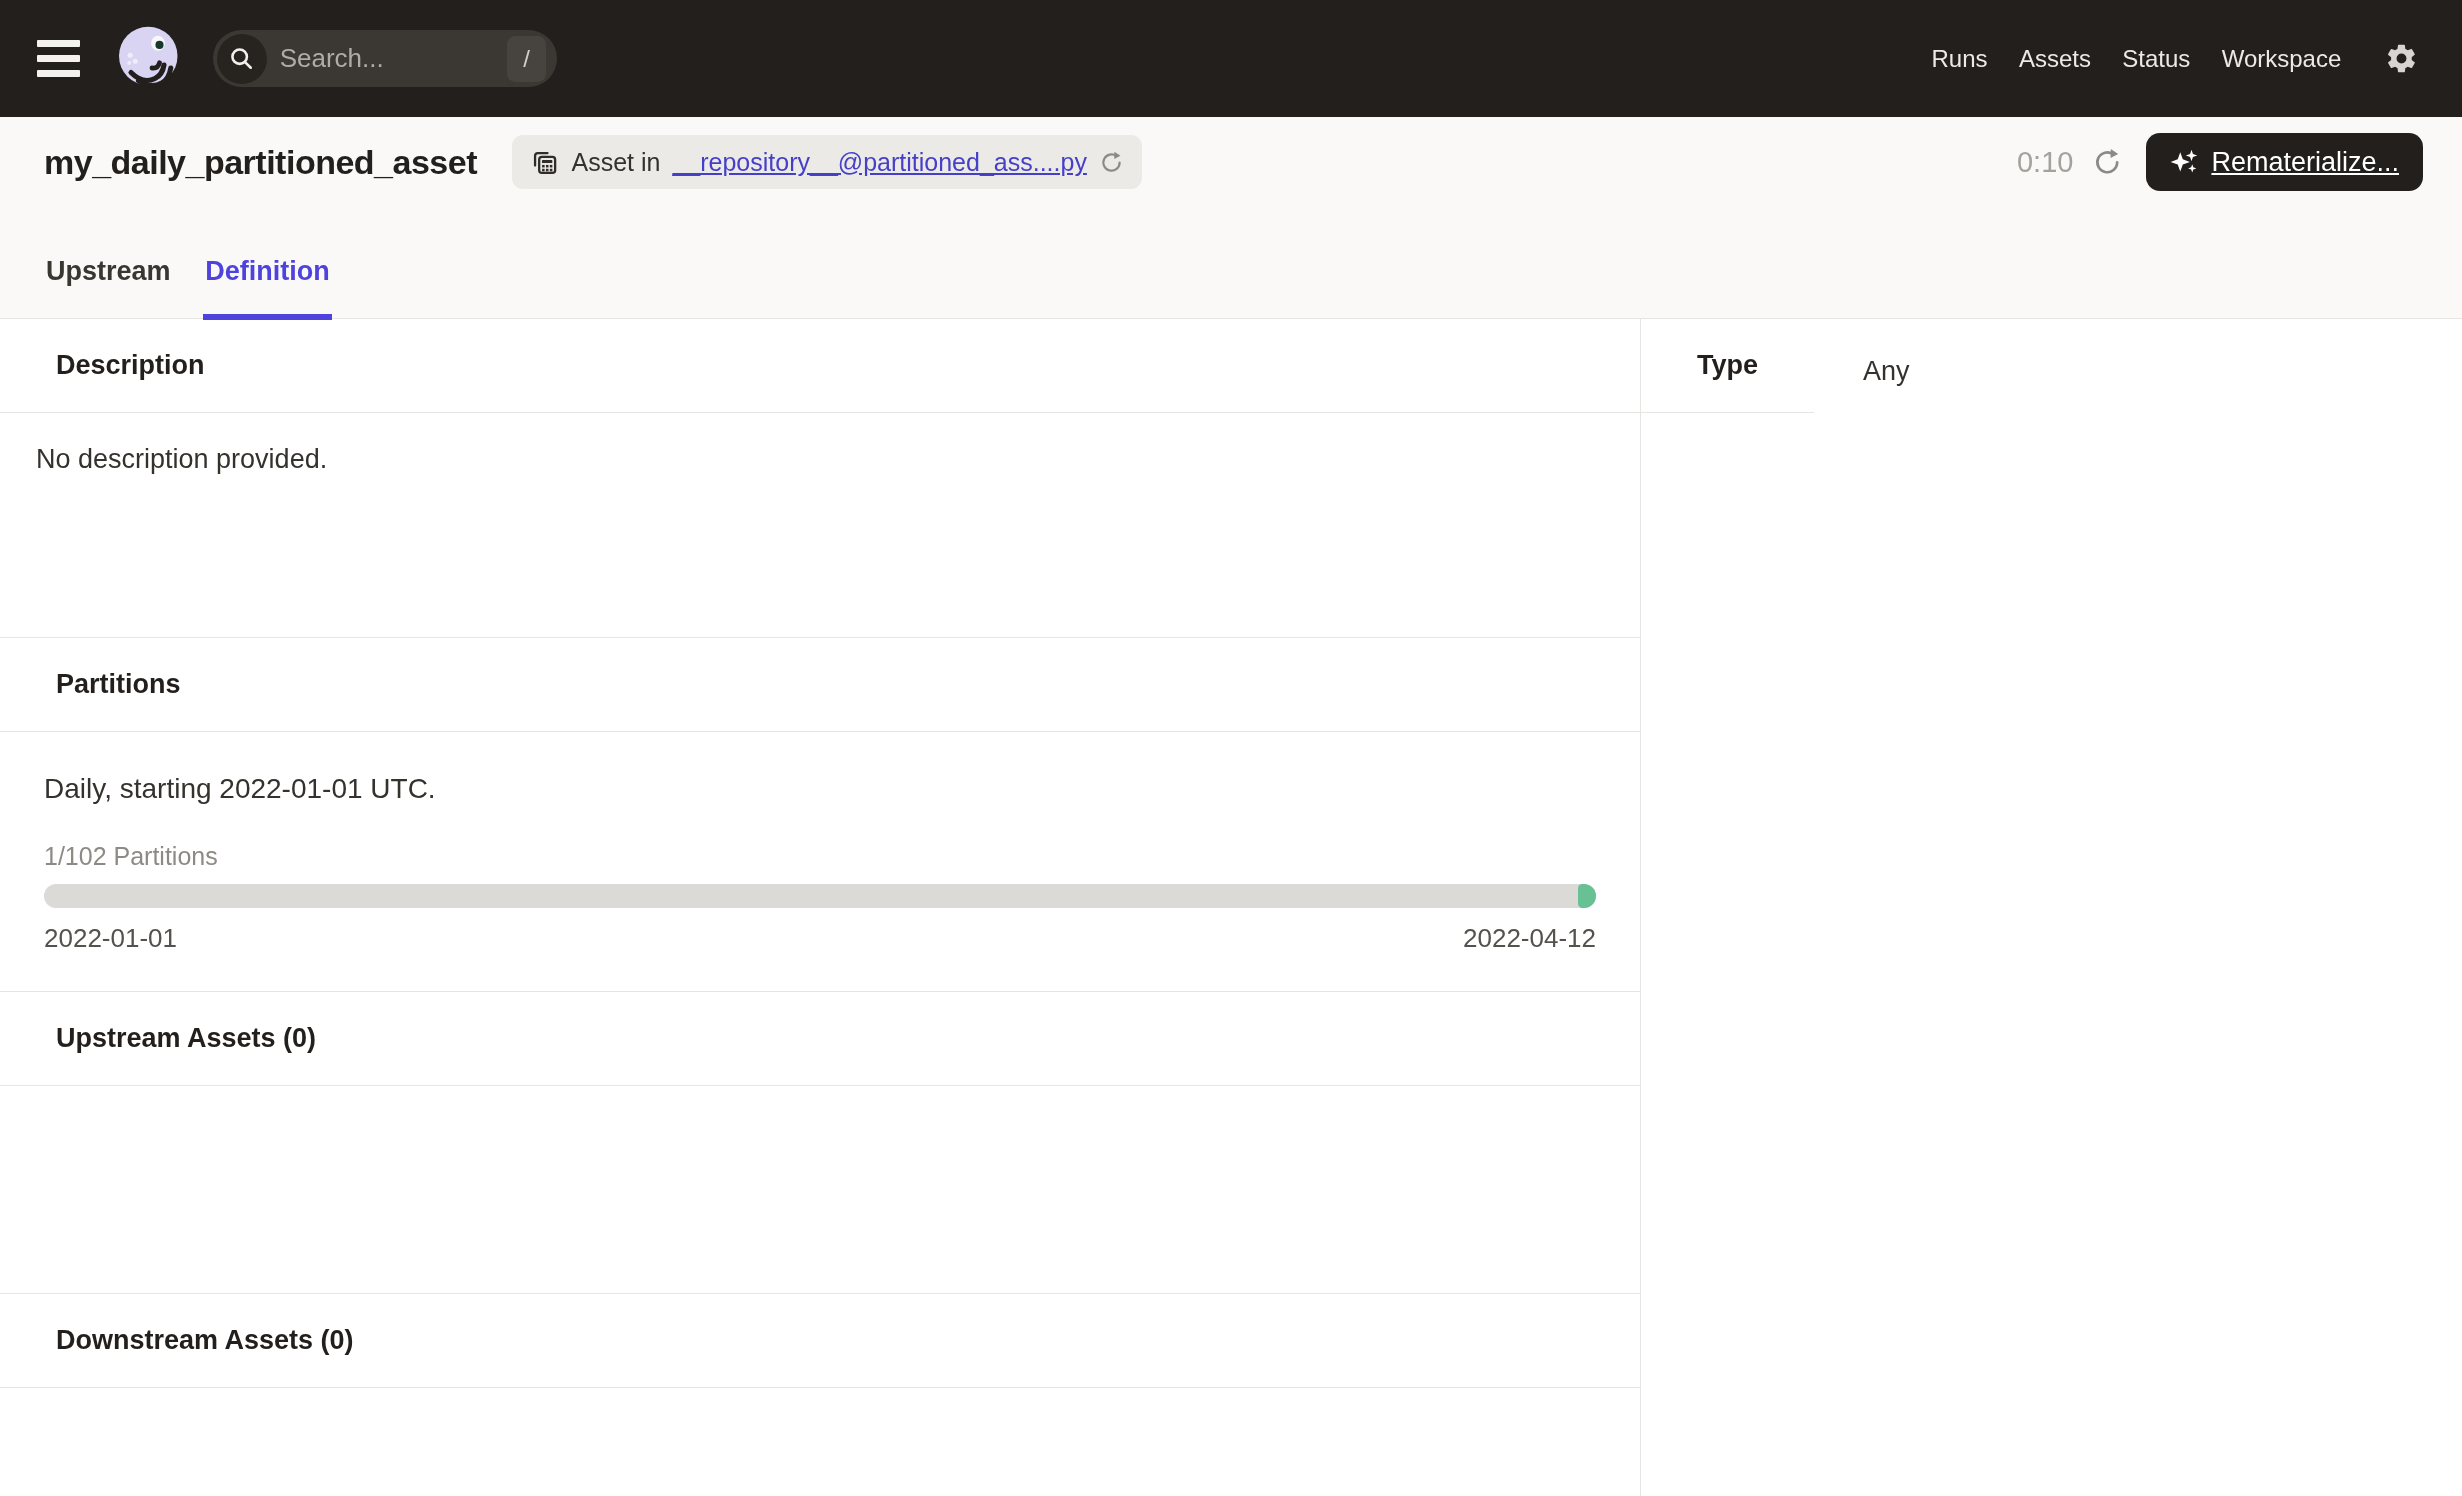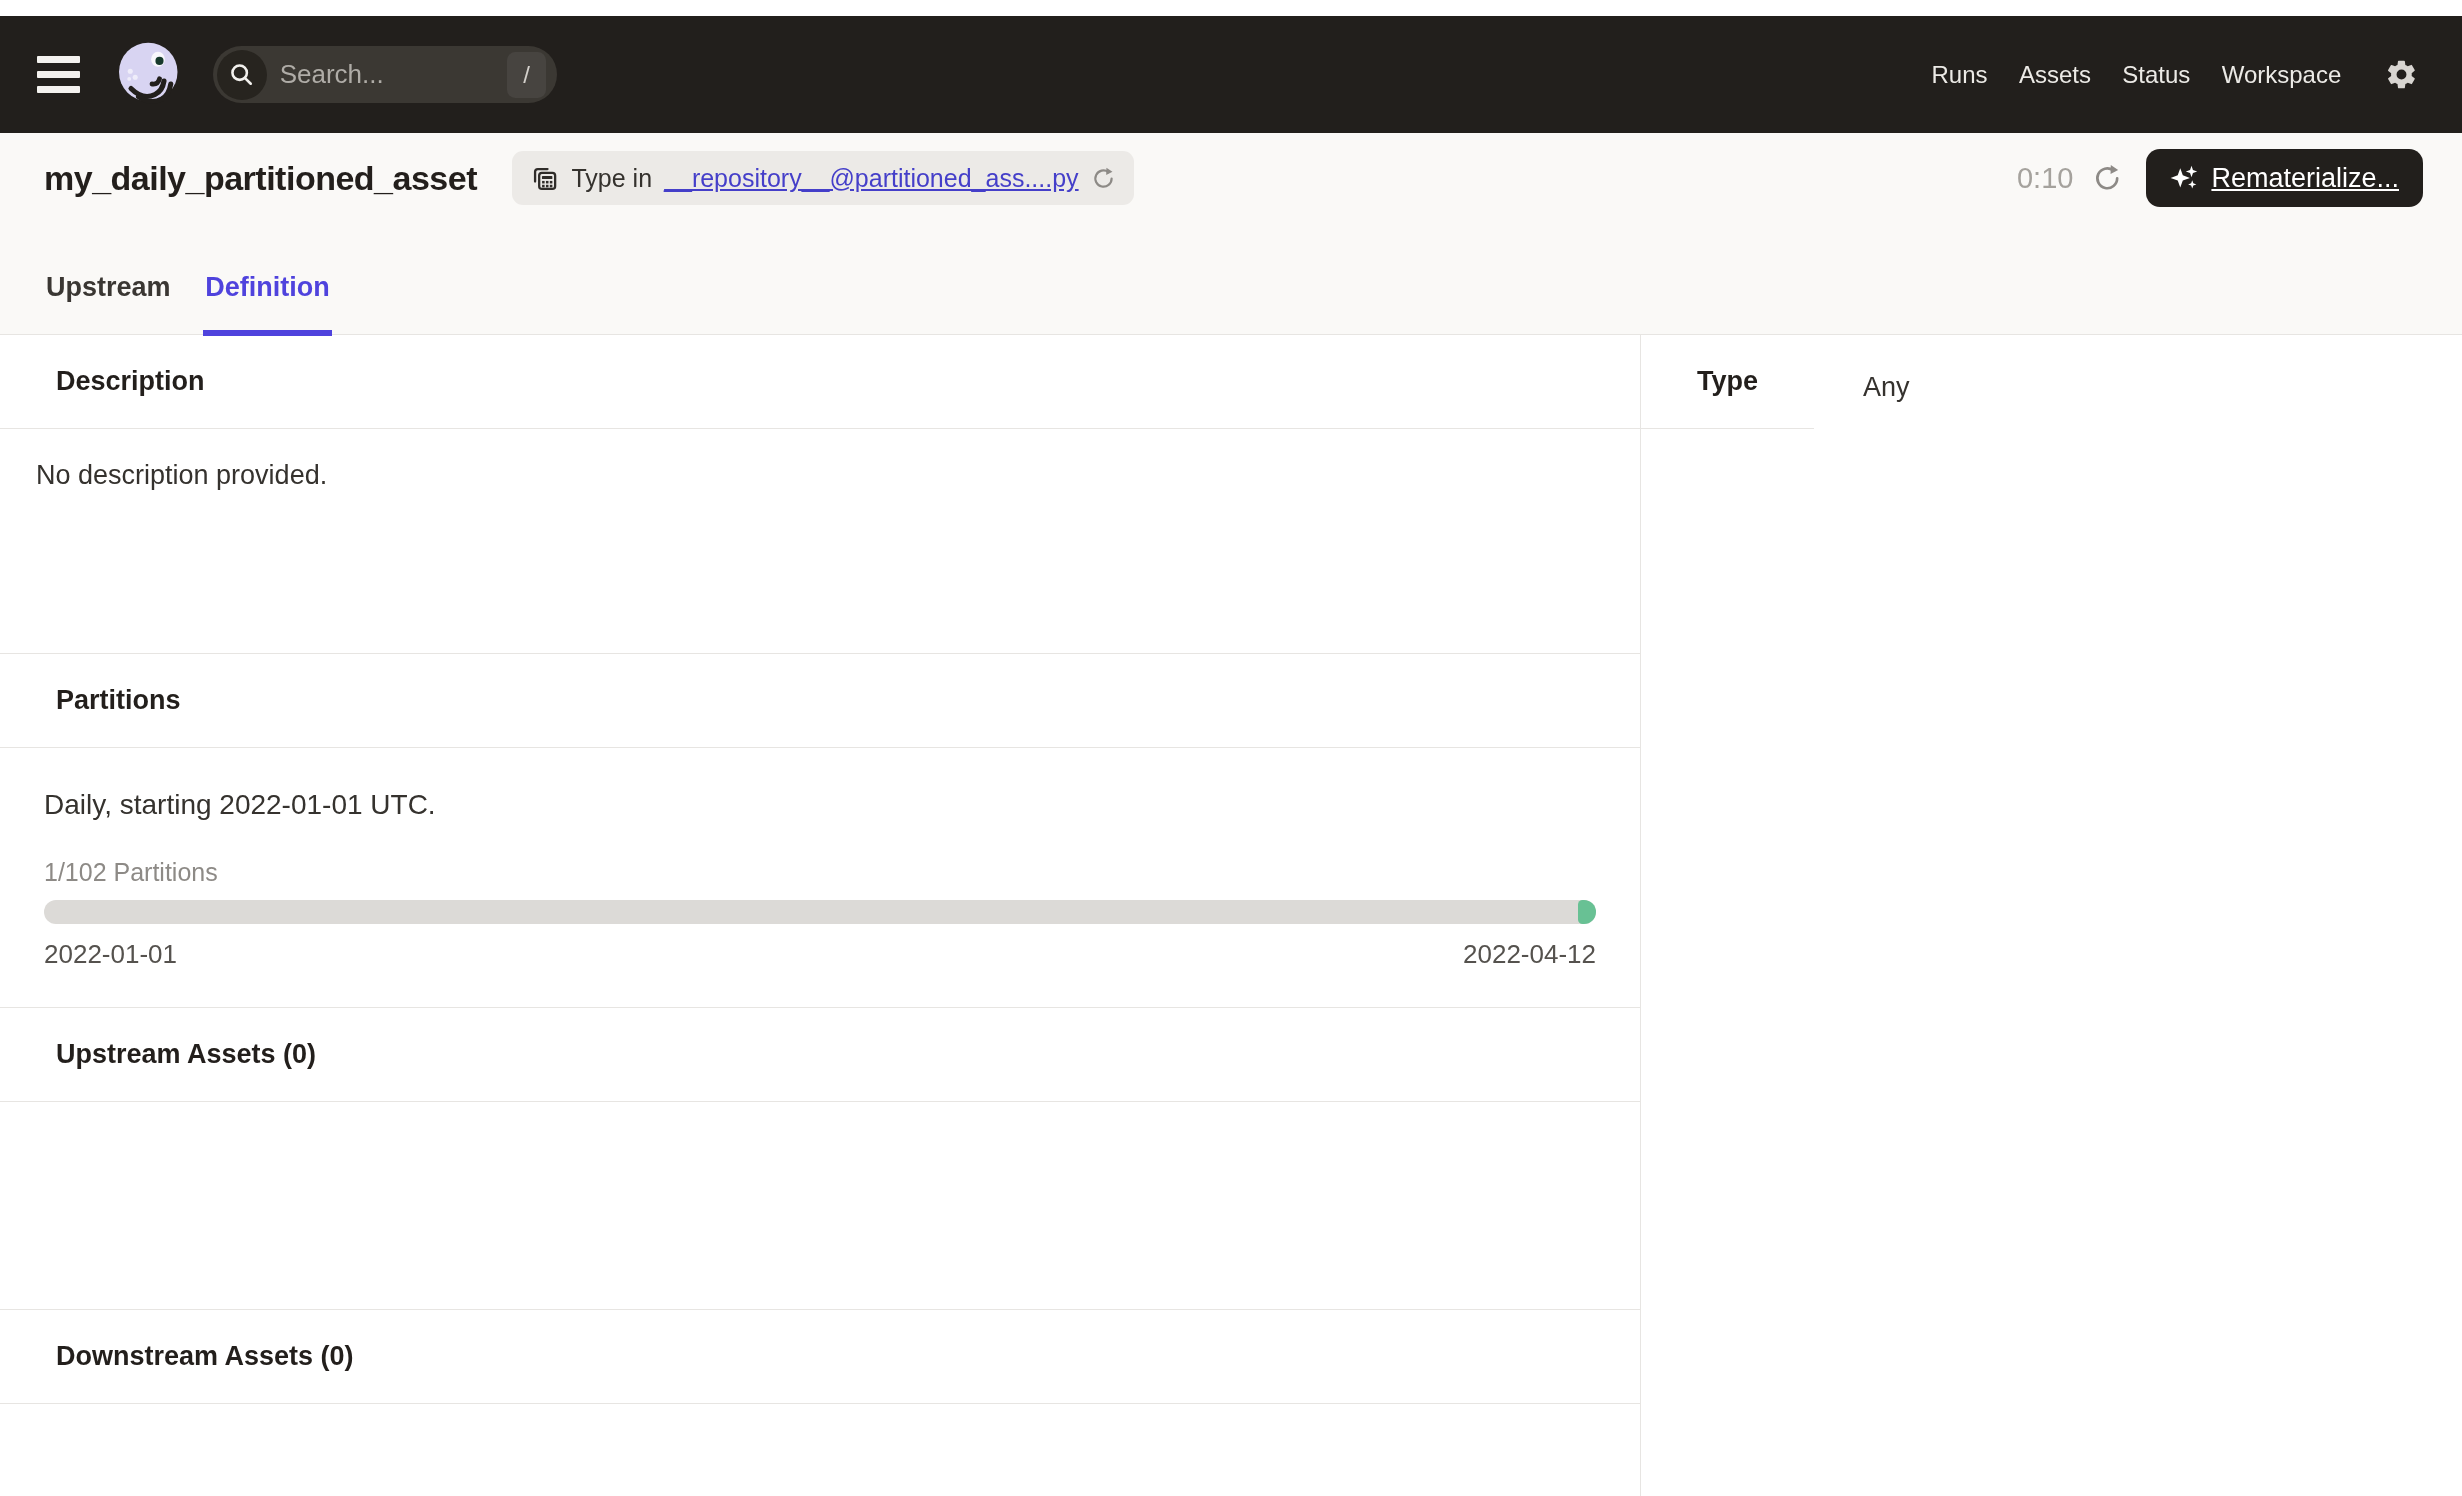--- a/index.html
+++ b/index.html
@@ -13,21 +13,21 @@
     --body-ink:#35322E;
     --muted:#8D8A86;
   }
   *{box-sizing:border-box;margin:0;padding:0}
   html,body{width:2462px;height:1497px;overflow:hidden;background:#fff;
     font-family:"Liberation Sans",sans-serif;color:var(--ink);}
   .page{width:2462px;height:1497px;display:flex;flex-direction:column;}
 
   
   .topnav{height:117px;background:var(--navbg);display:flex;align-items:center;
-    padding:0 44px 0 37px;flex:0 0 auto;margin-top:16px;}
+    padding:0 44px 0 37px;flex:0 0 auto;}
   .hamburger{width:52px;height:43px;display:flex;flex-direction:column;justify-content:center;
     gap:8.3px;cursor:pointer;margin-right:24px;}
   .hamburger span{display:block;width:43px;height:6.5px;background:#F4F2EF;border-radius:0.9px;}
   .logo{width:72px;height:72px;margin-right:28px;flex:0 0 auto;}
   .search{width:344px;height:57px;background:#3B3833;border-radius:29px;display:flex;
     align-items:center;padding:0 11px 0 3.7px;}
   .search-circle{width:50px;height:50px;border-radius:50%;background:#27241F;display:flex;
     align-items:center;justify-content:center;flex:0 0 auto;}
   .search input{flex:1;background:transparent;border:none;outline:none;color:#E8E6E2;
     font-size:26px;font-family:"Liberation Sans",sans-serif;padding:0 9.3px 0 13px;min-width:0;}
@@ -141,21 +141,21 @@
           <path d="M4.2 14.5 V6.5 a2.3 2.3 0 0 1 2.3-2.3 h8" fill="none" stroke="#2F2C29" stroke-width="1.9" stroke-linecap="round"></path>
           <rect x="7.6" y="7.4" width="13.2" height="13.2" rx="2.2" fill="none" stroke="#2F2C29" stroke-width="1.9"></rect>
           <rect x="9.9" y="9.9" width="8.6" height="2.6" rx="0.6" fill="#2F2C29"></rect>
           <rect x="10" y="14" width="2.1" height="2.1" fill="#2F2C29"></rect>
           <rect x="13.2" y="14" width="2.1" height="2.1" fill="#2F2C29"></rect>
           <rect x="16.4" y="14" width="2.1" height="2.1" fill="#2F2C29"></rect>
           <rect x="10" y="17.2" width="2.1" height="2.1" fill="#2F2C29"></rect>
           <rect x="13.2" y="17.2" width="2.1" height="2.1" fill="#2F2C29"></rect>
           <rect x="16.4" y="17.2" width="2.1" height="2.1" fill="#2F2C29"></rect>
         </svg>
-        <span class="prefix">Type in</span>
+        <span class="prefix">Asset in</span>
         <a>__repository__@partitioned_ass....py</a>
         <span class="reload-small">
           <svg viewBox="0 0 24 24" width="25" height="25">
             <path d="M19.8 12 a7.8 7.8 0 1 1 -3.1-6.2" fill="none" stroke="currentColor" stroke-width="2.1" stroke-linecap="round"></path>
             <path d="M14.8 1.6 L20.6 5.6 L14.6 8.6 Z" fill="currentColor"></path>
           </svg>
         </span>
       </div>
       <div class="hd-spacer"></div>
       <div class="timer">0:10</div>

